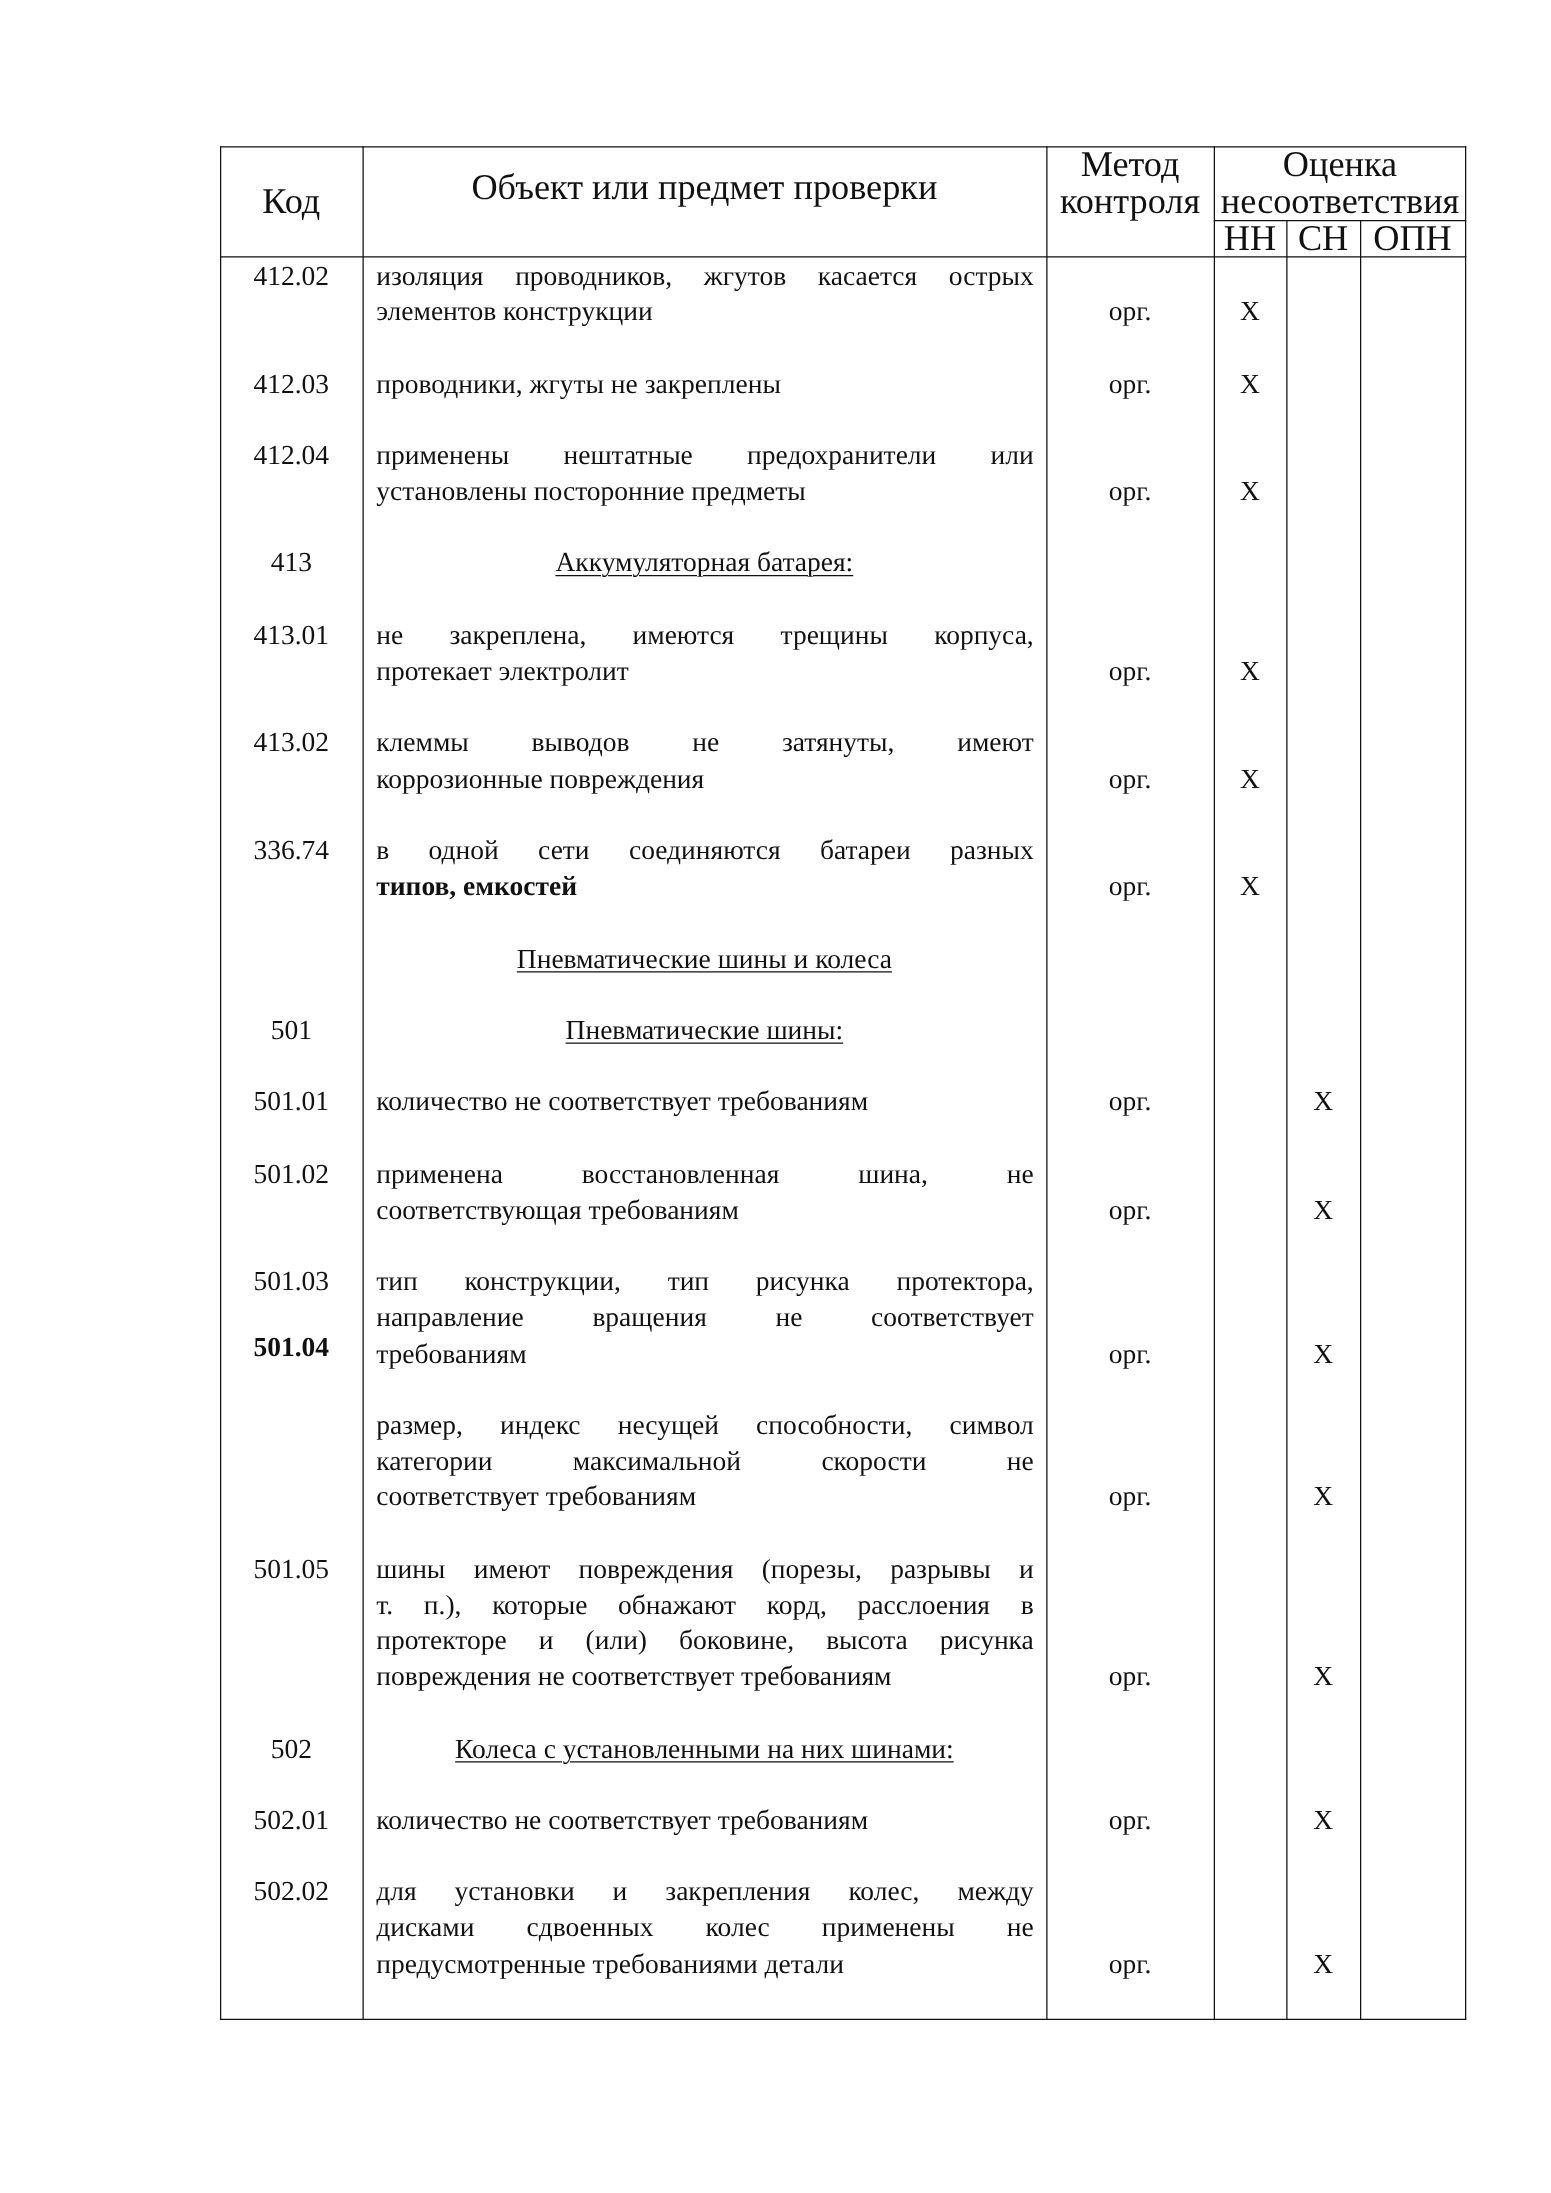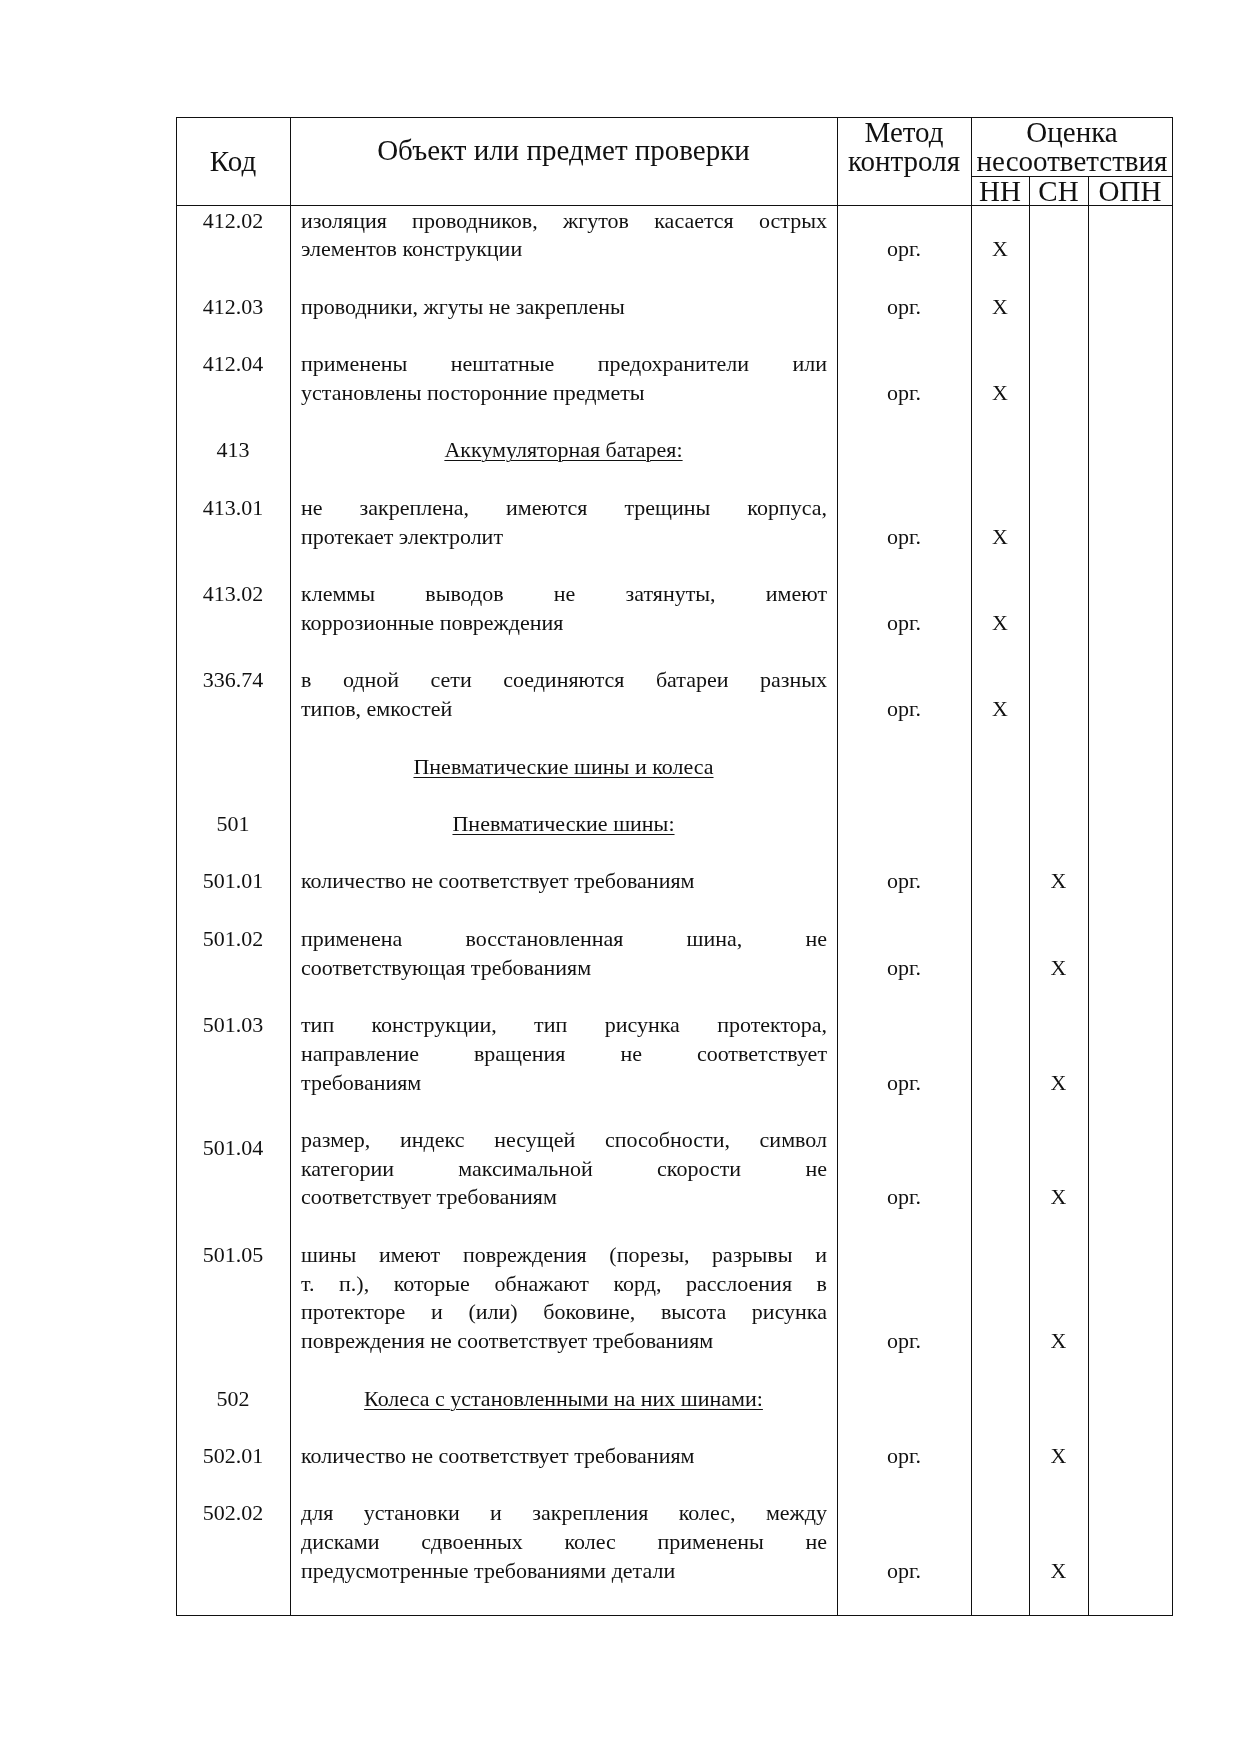--- a/index.html
+++ b/index.html
@@ -66,42 +66,42 @@
         <div class="body-line left" style="left: 301px; width: 526px; top: 522.665px;">протекает электролит</div>
         <div class="body-line center" style="left: 837px; width: 134px; top: 522.665px;">орг.</div>
         <div class="body-line center" style="left: 971px; width: 58px; top: 522.665px;">X</div>
         <div class="body-line center" style="left: 176px; width: 114px; top: 580.125px;">413.02</div>
         <div class="body-line just" style="left: 301px; width: 526px; top: 580.125px;">клеммы выводов не затянуты, имеют</div>
         <div class="body-line left" style="left: 301px; width: 526px; top: 608.855px;">коррозионные повреждения</div>
         <div class="body-line center" style="left: 837px; width: 134px; top: 608.855px;">орг.</div>
         <div class="body-line center" style="left: 971px; width: 58px; top: 608.855px;">X</div>
         <div class="body-line center" style="left: 176px; width: 114px; top: 666.315px;">336.74</div>
         <div class="body-line just" style="left: 301px; width: 526px; top: 666.315px;">в одной сети соединяются батареи разных</div>
-        <div class="body-line left" style="left: 301px; width: 526px; top: 695.045px;">типов, емкостей</div>
+        <div class="body-line left" style="left: 301px; width: 526px; top: 695.045px; font-weight: bold;">типов, емкостей</div>
         <div class="body-line center" style="left: 837px; width: 134px; top: 695.045px;">орг.</div>
         <div class="body-line center" style="left: 971px; width: 58px; top: 695.045px;">X</div>
         <div class="body-line center" style="left: 290px; width: 547px; top: 752.505px;"><span class="heading">Пневматические шины и колеса</span></div>
         <div class="body-line center" style="left: 176px; width: 114px; top: 809.965px;">501</div>
         <div class="body-line center" style="left: 290px; width: 547px; top: 809.965px;"><span class="heading">Пневматические шины:</span></div>
         <div class="body-line center" style="left: 176px; width: 114px; top: 867.425px;">501.01</div>
         <div class="body-line left" style="left: 301px; width: 526px; top: 867.425px;">количество не соответствует требованиям</div>
         <div class="body-line center" style="left: 837px; width: 134px; top: 867.425px;">орг.</div>
         <div class="body-line center" style="left: 1029px; width: 59px; top: 867.425px;">X</div>
         <div class="body-line center" style="left: 176px; width: 114px; top: 924.885px;">501.02</div>
         <div class="body-line just" style="left: 301px; width: 526px; top: 924.885px;">применена восстановленная шина, не</div>
         <div class="body-line left" style="left: 301px; width: 526px; top: 953.615px;">соответствующая требованиям</div>
         <div class="body-line center" style="left: 837px; width: 134px; top: 953.615px;">орг.</div>
         <div class="body-line center" style="left: 1029px; width: 59px; top: 953.615px;">X</div>
         <div class="body-line center" style="left: 176px; width: 114px; top: 1011.08px;">501.03</div>
         <div class="body-line just" style="left: 301px; width: 526px; top: 1011.08px;">тип конструкции, тип рисунка протектора,</div>
         <div class="body-line just" style="left: 301px; width: 526px; top: 1039.81px;">направление вращения не соответствует</div>
         <div class="body-line left" style="left: 301px; width: 526px; top: 1068.54px;">требованиям</div>
         <div class="body-line center" style="left: 837px; width: 134px; top: 1068.54px;">орг.</div>
         <div class="body-line center" style="left: 1029px; width: 59px; top: 1068.54px;">X</div>
-        <div class="body-line center" style="left: 176px; width: 114px; top: 1134px;">501.04</div>
+        <div class="body-line center" style="left: 176px; width: 114px; top: 1064px; font-weight: bold;">501.04</div>
         <div class="body-line just" style="left: 301px; width: 526px; top: 1125.99px;">размер, индекс несущей способности, символ</div>
         <div class="body-line just" style="left: 301px; width: 526px; top: 1154.72px;">категории максимальной скорости не</div>
         <div class="body-line left" style="left: 301px; width: 526px; top: 1183.45px;">соответствует требованиям</div>
         <div class="body-line center" style="left: 837px; width: 134px; top: 1183.45px;">орг.</div>
         <div class="body-line center" style="left: 1029px; width: 59px; top: 1183.45px;">X</div>
         <div class="body-line center" style="left: 176px; width: 114px; top: 1240.91px;">501.05</div>
         <div class="body-line just" style="left: 301px; width: 526px; top: 1240.91px;">шины имеют повреждения (порезы, разрывы и</div>
         <div class="body-line just" style="left: 301px; width: 526px; top: 1269.64px;">т. п.), которые обнажают корд, расслоения в</div>
         <div class="body-line just" style="left: 301px; width: 526px; top: 1298.38px;">протекторе и (или) боковине, высота рисунка</div>
         <div class="body-line left" style="left: 301px; width: 526px; top: 1327.11px;">повреждения не соответствует требованиям</div>

